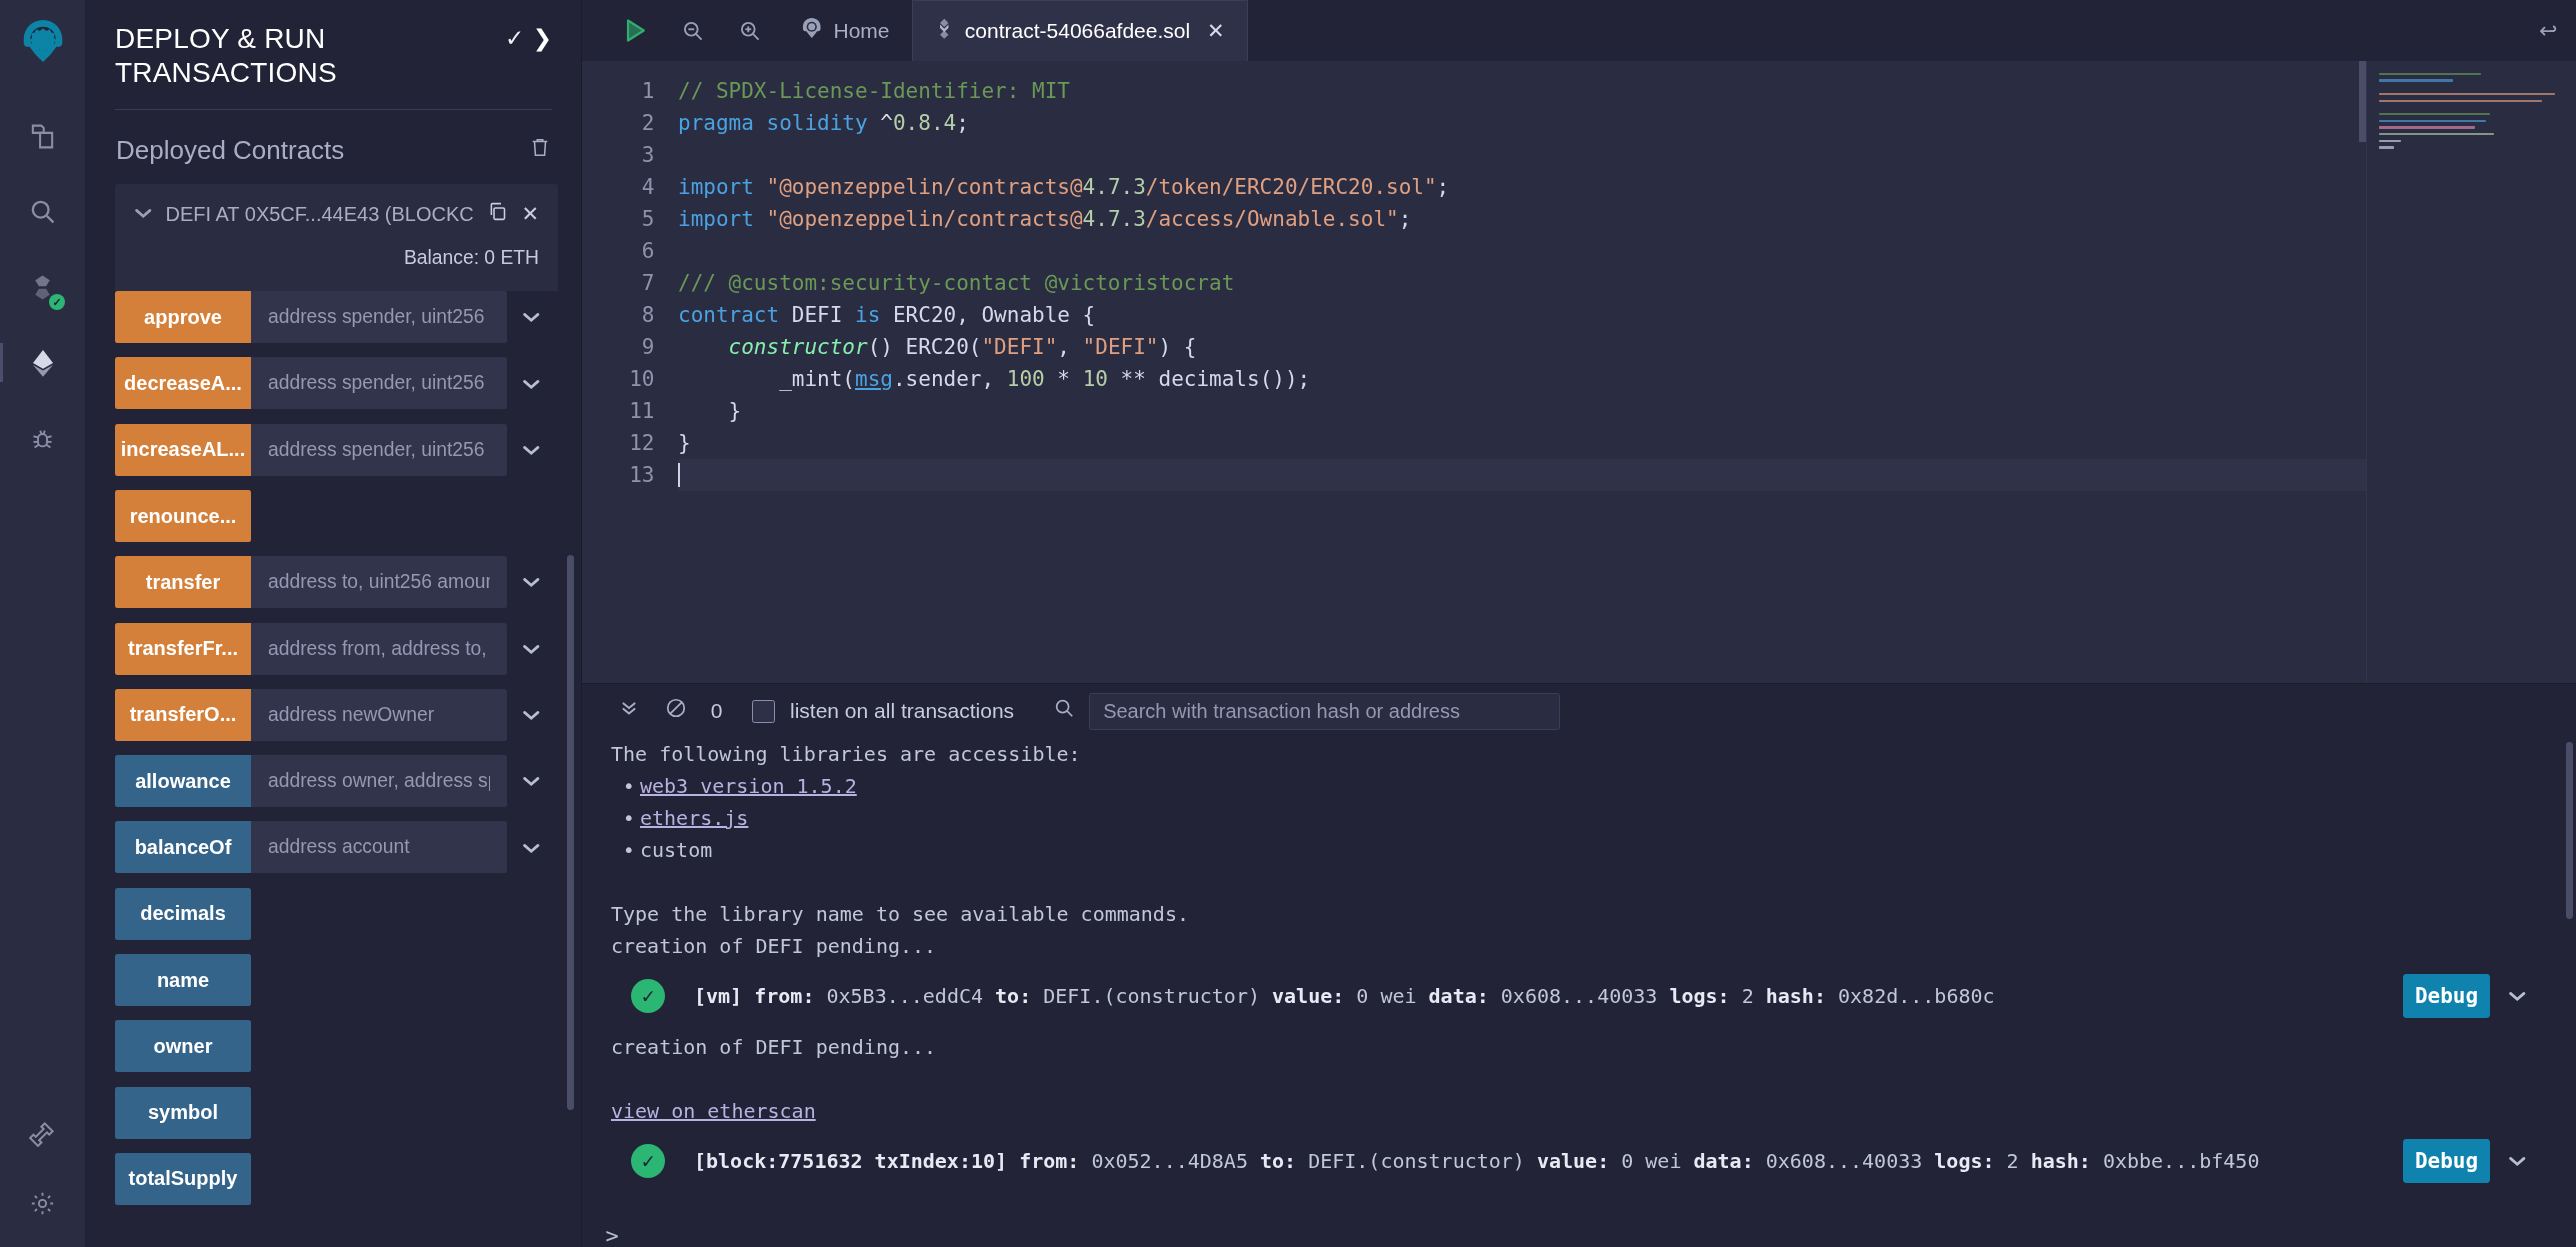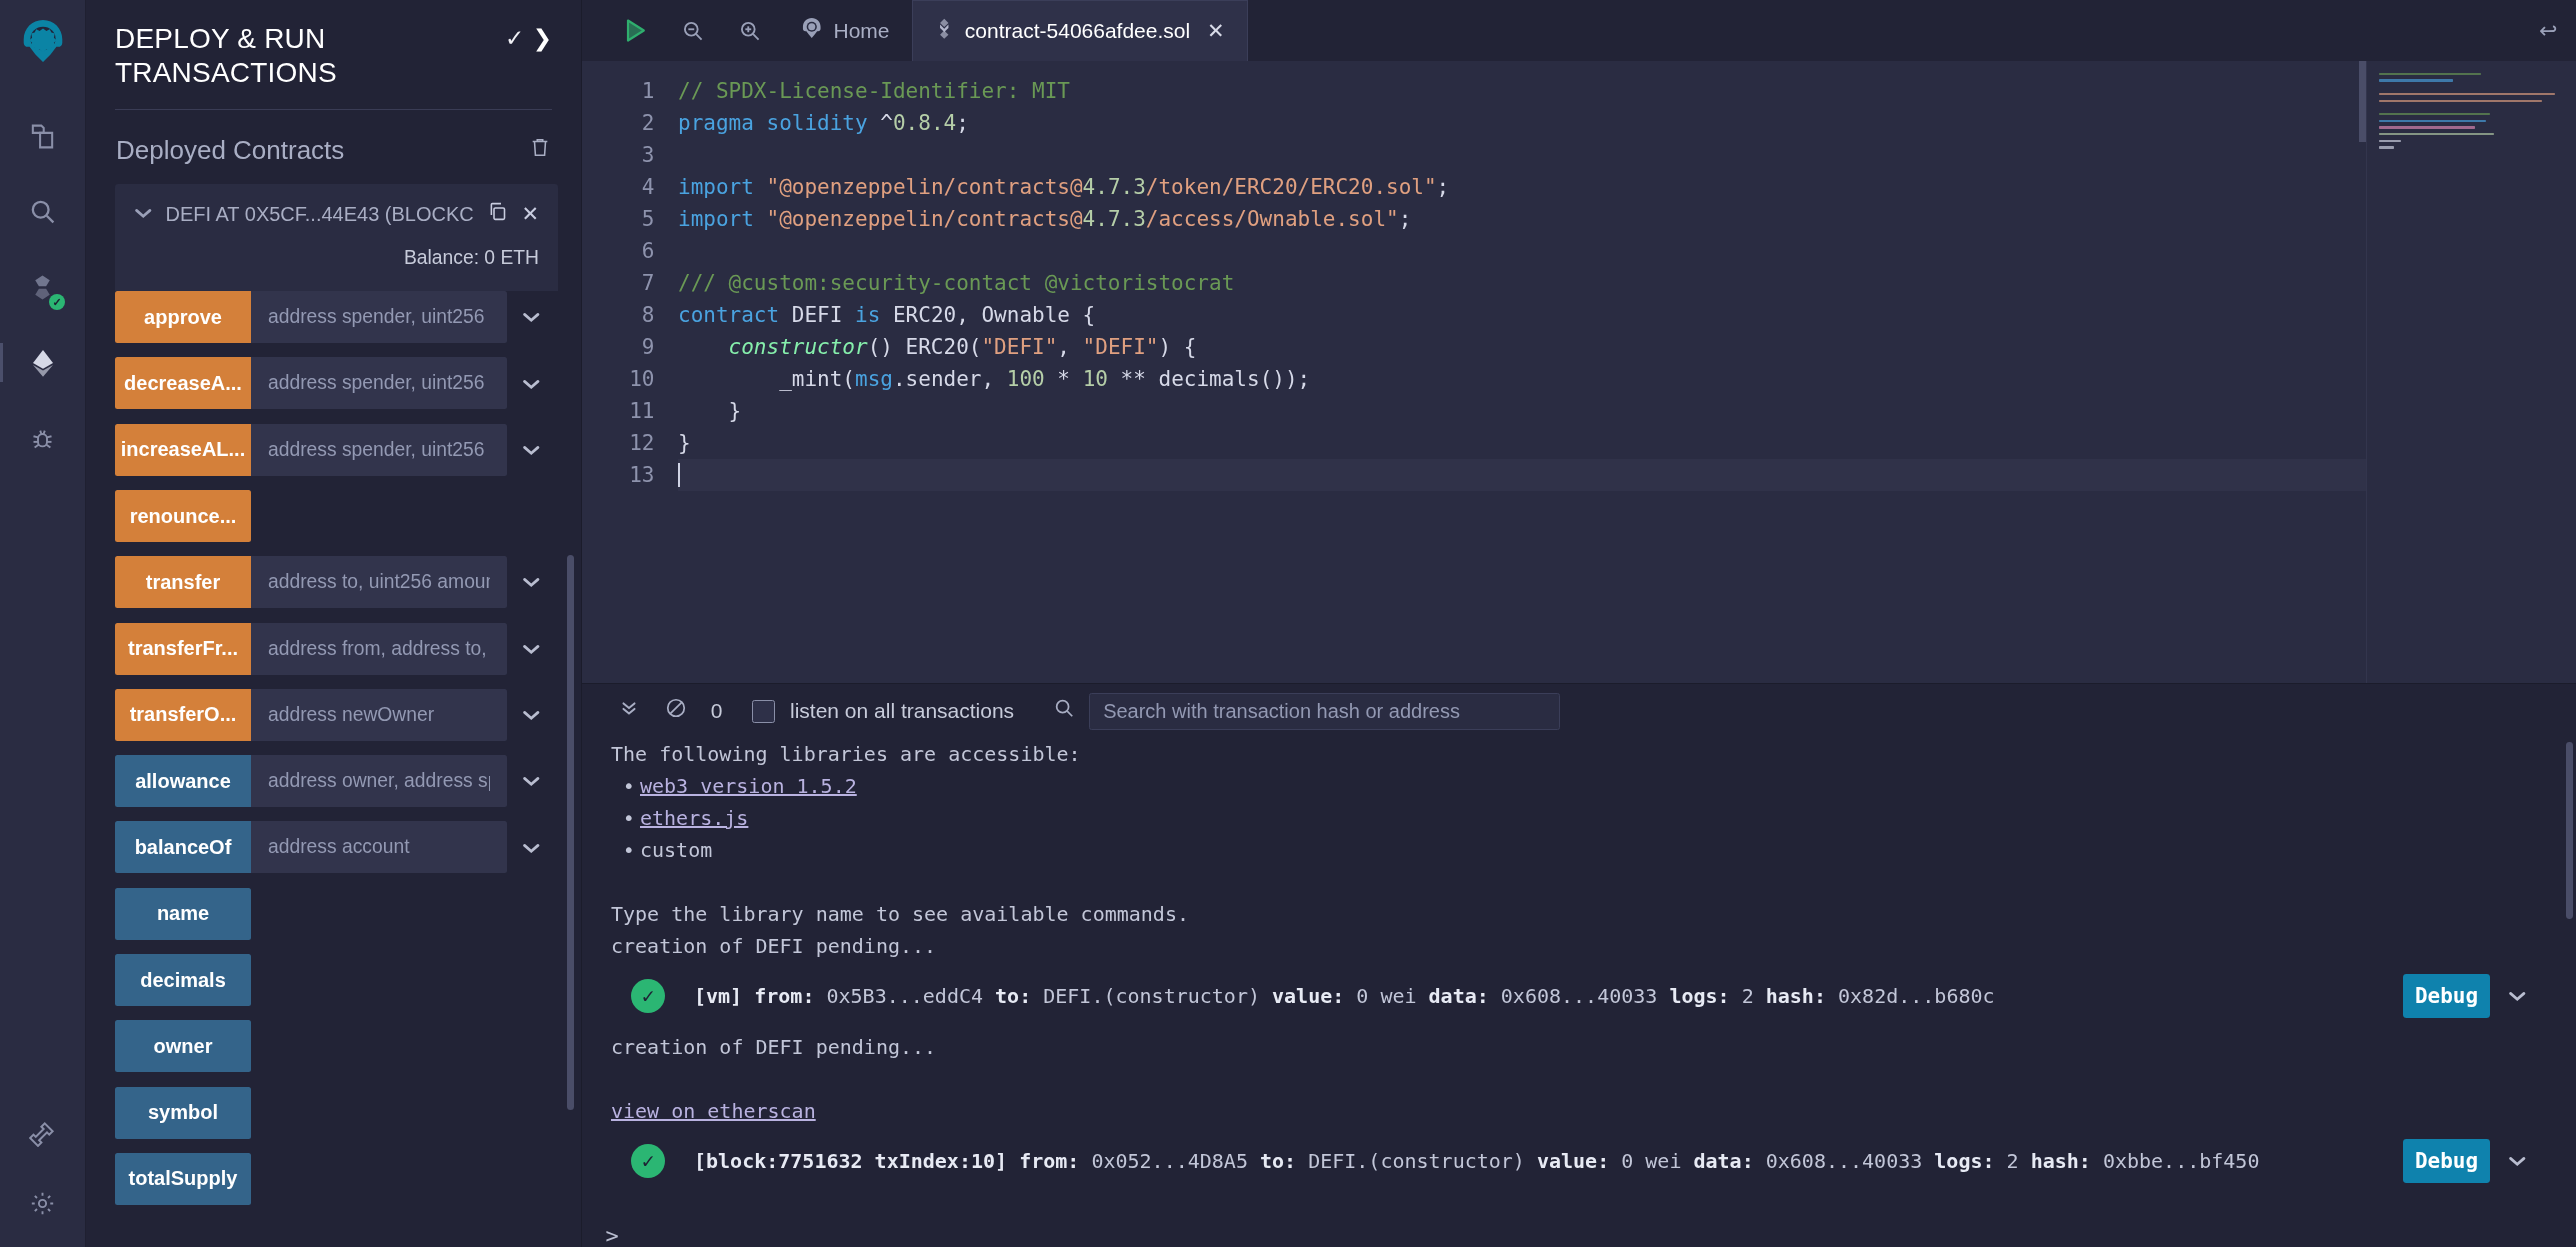--- a/index.html
+++ b/index.html
@@ -164,21 +164,21 @@
   .code {
     flex: 1 1 auto; padding-top: 13.5px; padding-left: 5px;
     font-family: "DejaVu Sans Mono", monospace; font-size: 21px; line-height: 32px;
     color: #d6d9e8; white-space: pre; overflow: hidden;
   }
   .cm { color: #6a9955; }
   .kw { color: #4aa3e0; }
   .st { color: #e0a080; }
   .nu { color: #b5cea8; }
   .fn { color: #86efac; font-style: italic; }
-  .gl { color: #4aa3e0; }
+  .gl { color: #4aa3e0; text-decoration: underline; }
   .caret {
     display: inline-block; width: 1.7px; height: 23.5px; background: #cfd3e4;
     vertical-align: -5px;
   }
   .cur-line { background: #303249; display: block; }
   .minimap {
     position: absolute; right: 0; top: 0; width: 210px; height: 622px;
     background: #2a2c42; border-left: 0.8px solid #33354d;
   }
   .mm-lines { padding: 11.8px 11.8px 0 11.8px; }
@@ -429,24 +429,24 @@
         <div class="fn-row has-input">
           <button class="fn-btn read">balanceOf</button>
           <input class="fn-input" placeholder="address account" style="">
           <span class="fn-chev">
             <svg width="18.5" height="11.8" viewBox="0 0 22 14" fill="none" stroke="currentColor" stroke-width="3.2" stroke-linecap="round">
               <path d="M3 4 L11 11 L19 4"></path>
             </svg>
           </span>
         </div>
         <div class="fn-row no-input">
+          <button class="fn-btn read">decimals</button>
+        </div>
+        <div class="fn-row no-input">
           <button class="fn-btn read">name</button>
-        </div>
-        <div class="fn-row no-input">
-          <button class="fn-btn read">decimals</button>
         </div>
         <div class="fn-row no-input">
           <button class="fn-btn read">owner</button>
         </div>
         <div class="fn-row no-input">
           <button class="fn-btn read">symbol</button>
         </div>
         <div class="fn-row no-input">
           <button class="fn-btn read">totalSupply</button>
         </div>

